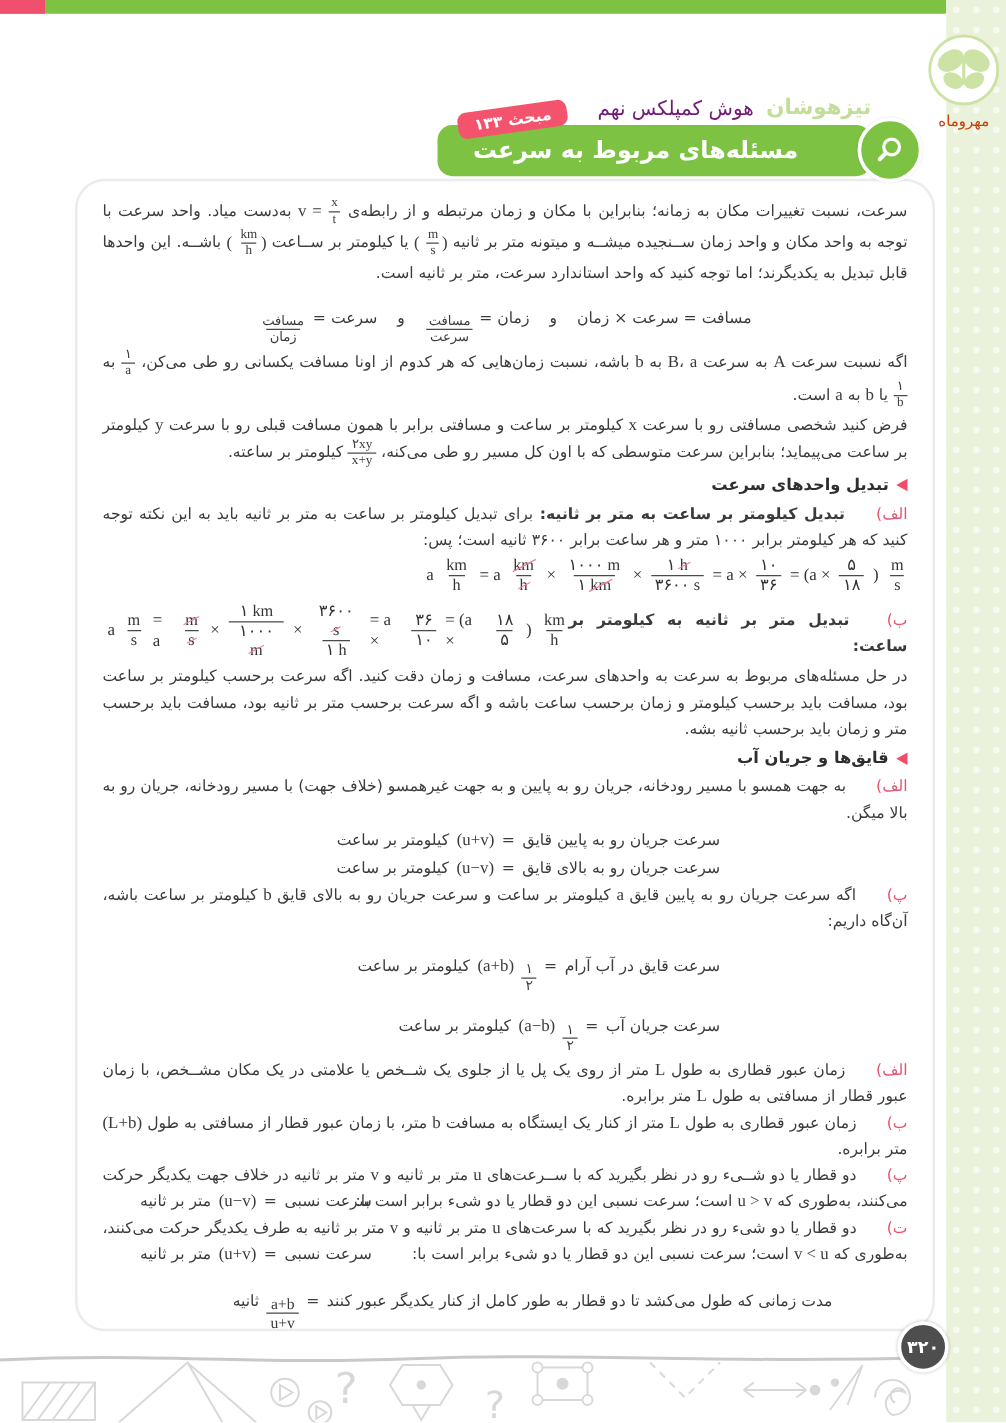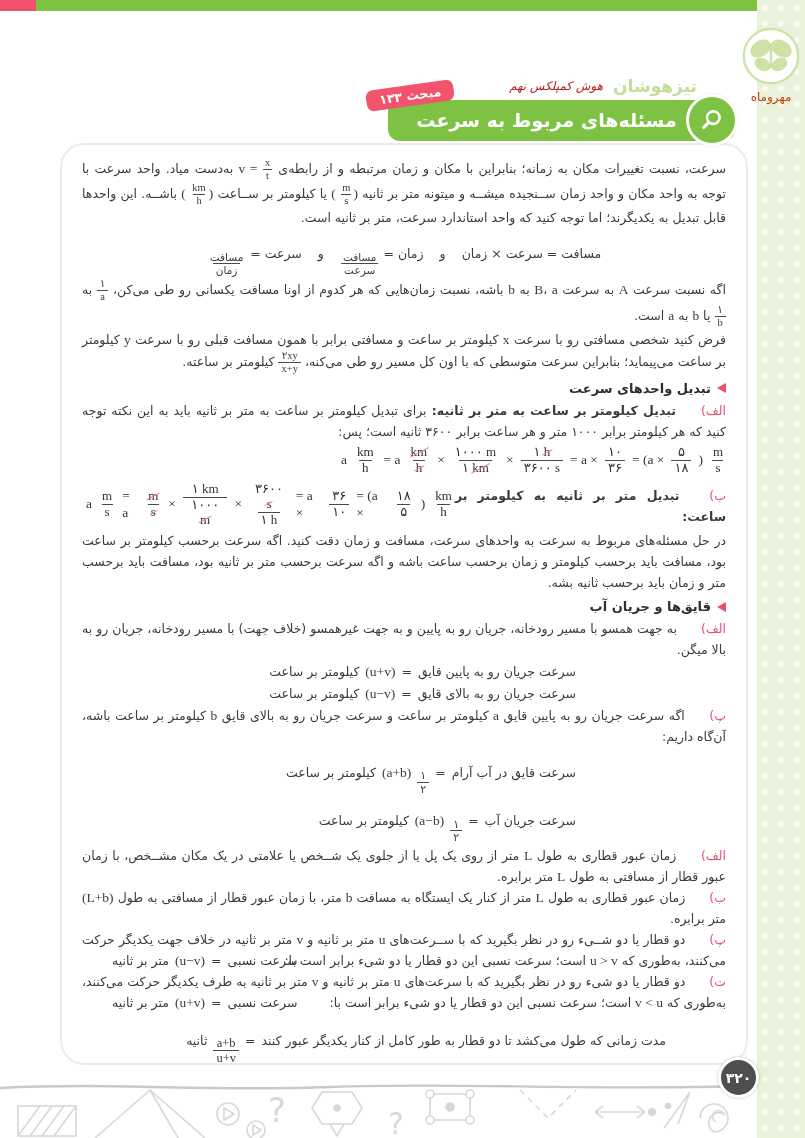--- a/index.html
+++ b/index.html
@@ -10,25 +10,25 @@
   .topbar-red{position:absolute;left:0;top:0;width:36px;height:11px;background:#f0506e;}
   
   .strip{position:absolute;right:0;top:0;width:48px;height:1138px;background-color:#eaf2db;
          background-image:radial-gradient(#f7faf0 2.6px,transparent 2.9px);background-size:16px 16px;}
   
   .logo{position:absolute;right:4px;top:26px;width:60px;height:60px;z-index:2;}
   .publisher{position:absolute;right:0;top:90px;width:68px;text-align:center;color:#c2410c;
              font-weight:normal;font-size:12px;z-index:2;}
   .brandrow{position:absolute;right:108px;top:76px;display:flex;align-items:center;gap:10px;direction:rtl;}
   .brand{color:#c3dd9a;font-weight:bold;font-size:17px;letter-spacing:.5px;}
-  .book{color:#b91c1c;font-size:12px;font-style:italic;}
+  .book{color:#701a75;font-size:16px;}
   
   .badge{position:absolute;left:366px;top:85px;background:#f4536e;color:#fff;font-weight:bold;
          font-size:12.5px;padding:3px 13px;border-radius:7px;transform:rotate(-8deg);z-index:3;}
-  .banner{position:absolute;left:388px;top:100px;width:347px;height:41px;background:#7dc242;
+  .banner{position:absolute;left:350px;top:100px;width:347px;height:41px;background:#7dc242;
           border-radius:12px;color:#fff;font-weight:bold;font-size:19px;display:flex;align-items:center;
           justify-content:center;box-sizing:border-box;padding:0 46px 2px 16px;direction:rtl;z-index:2;}
   .bcircle{position:absolute;left:686px;top:94px;width:52px;height:52px;border-radius:50%;
            background:#7dc242;border:3px solid #fff;box-sizing:border-box;display:flex;align-items:center;
            justify-content:center;z-index:4;box-shadow:0 0 2px rgba(0,0,0,.12);}
   
   .card{position:absolute;left:60px;top:143px;width:688px;height:922px;background:#fff;
         border:2px solid #ececec;border-radius:24px;box-sizing:border-box;padding:12px 20px;
         direction:rtl;text-align:justify;color:#3b3b3b;font-size:12.5px;line-height:21px;overflow:hidden;}
   .para{margin:0;}

